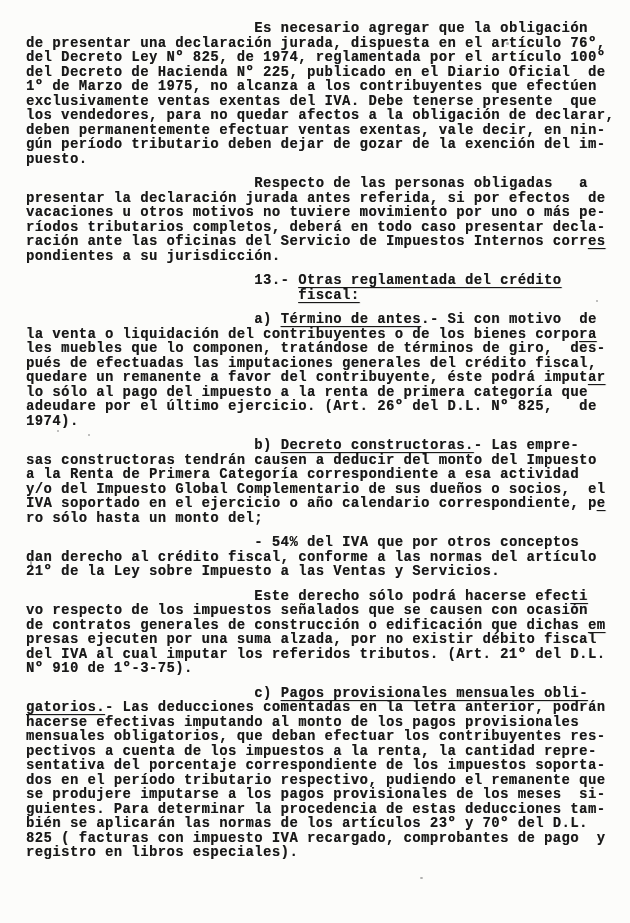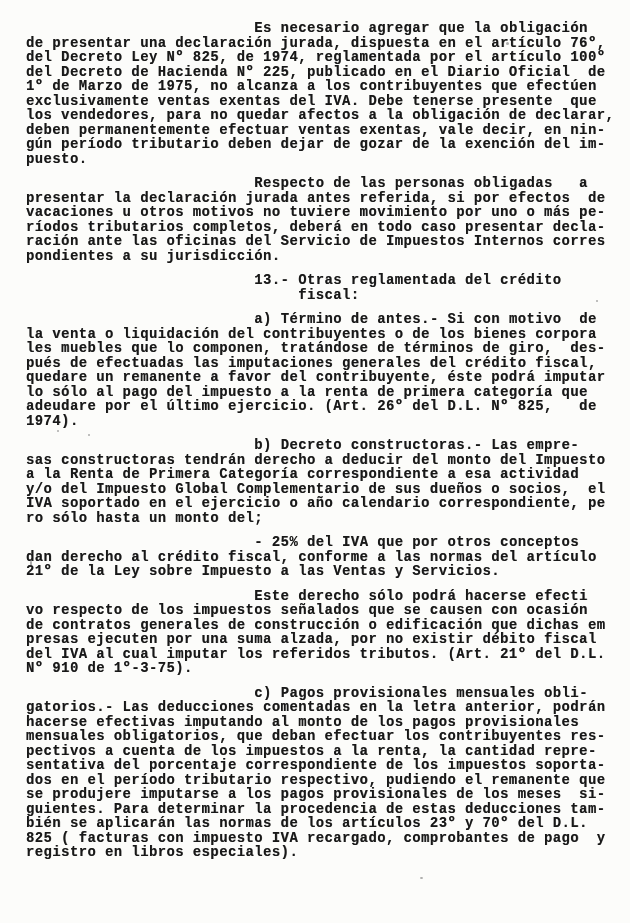--- a/index.html
+++ b/index.html
@@ -25,20 +25,21 @@
     text-shadow: 0.3px 0.3px 0.5px rgba(25,25,25,0.55);
   }
   pre.para {
     margin: 0 0 10px 0;
     font: inherit;
     letter-spacing: inherit;
     line-height: 14.5px;
     white-space: pre-wrap;
   }
   .u {
+    text-decoration: underline;
     text-decoration-thickness: 1.4px;
     text-underline-offset: 2.5px;
   }
   .speck {
     position: absolute;
     background: #4a4a4a;
     border-radius: 50%;
     opacity: 0.45;
   }
 </style>
@@ -67,26 +68,26 @@
                                </span><span class="u">fiscal:</span></pre>
       <pre class="para"><span>                          a) </span><span class="u">Término de antes</span><span>.- Si con motivo  de
 la venta o liquidación del contribuyentes o de los bienes corpo</span><span class="u">ra</span><span>
 les muebles que lo componen, tratándose de términos de giro,  des-
 pués de efectuadas las imputaciones generales del crédito fiscal,
 quedare un remanente a favor del contribuyente, éste podrá imput</span><span class="u">ar</span><span>
 lo sólo al pago del impuesto a la renta de primera categoría que
 adeudare por el último ejercicio. (Art. 26º del D.L. Nº 825,   de
 1974).</span></pre>
       <pre class="para"><span>                          b) </span><span class="u">Decreto constructoras.</span><span>- Las empre-
-sas constructoras tendrán derecho a deducir del monto del Impuesto
+sas constructoras tendrán causen a deducir del monto del Impuesto
 a la Renta de Primera Categoría correspondiente a esa actividad
 y/o del Impuesto Global Complementario de sus dueños o socios,  el
 IVA soportado en el ejercicio o año calendario correspondiente, p</span><span class="u">e</span><span>
 ro sólo hasta un monto del;</span></pre>
-      <pre class="para"><span>                          - 25% del IVA que por otros conceptos
+      <pre class="para"><span>                          - 54% del IVA que por otros conceptos
 dan derecho al crédito fiscal, conforme a las normas del artículo
 21º de la Ley sobre Impuesto a las Ventas y Servicios.</span></pre>
       <pre class="para"><span>                          Este derecho sólo podrá hacerse efec</span><span class="u">ti</span><span>
 vo respecto de los impuestos señalados que se causen con ocasión
 de contratos generales de construcción o edificación que dichas </span><span class="u">em</span><span>
 presas ejecuten por una suma alzada, por no existir débito fiscal
 del IVA al cual imputar los referidos tributos. (Art. 21º del D.L.
 Nº 910 de 1º-3-75).</span></pre>
       <pre class="para"><span>                          c) </span><span class="u">Pagos provisionales mensuales obli-</span><span>
 </span><span class="u">gatorios.</span><span>- Las deducciones comentadas en la letra anterior, podrán

